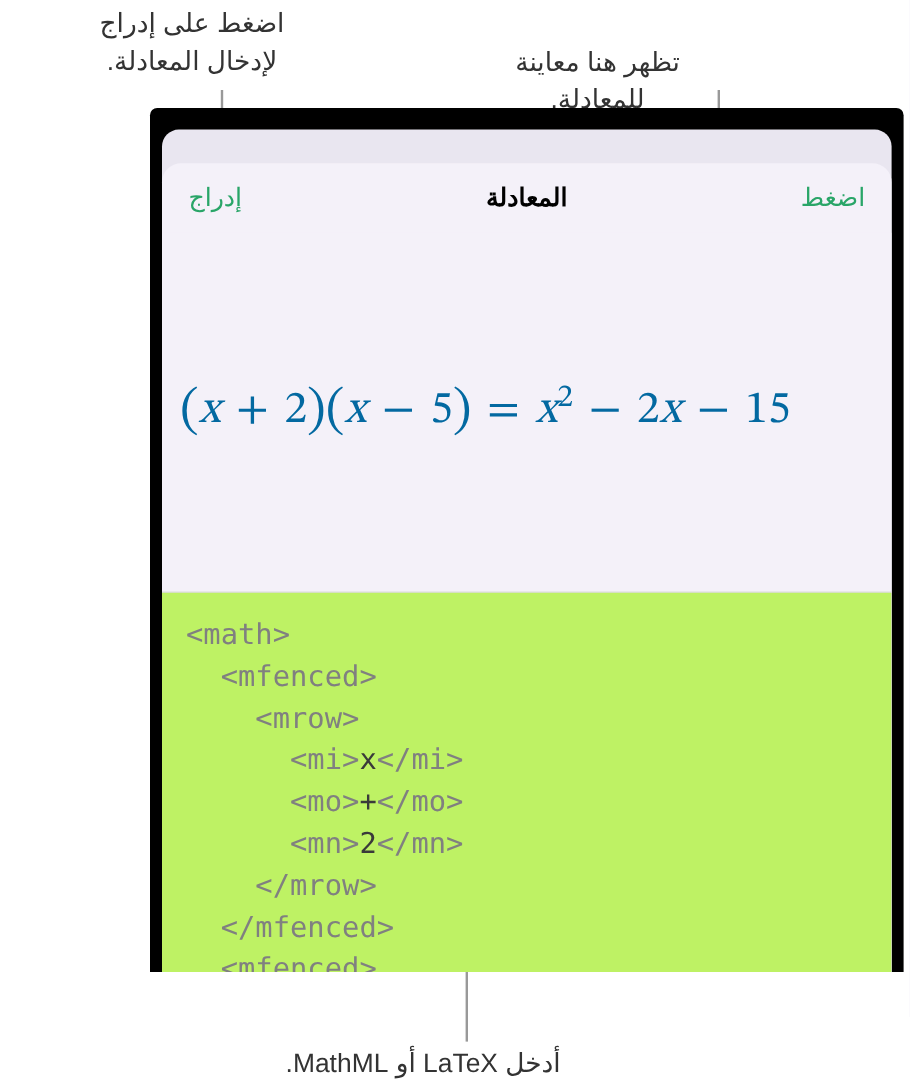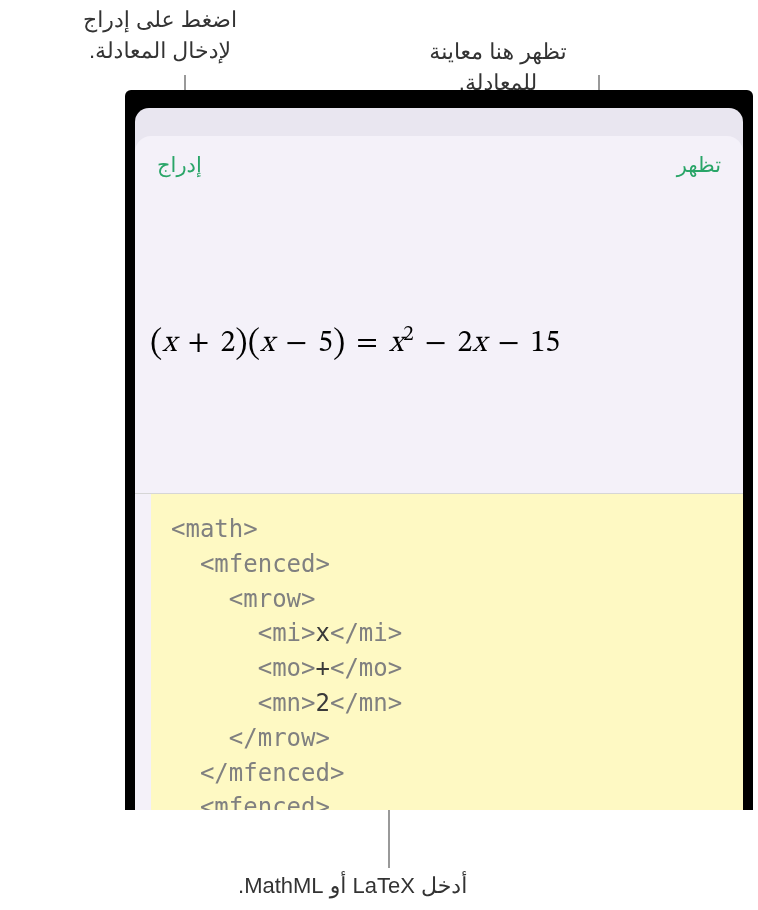--- a/index.html
+++ b/index.html
@@ -145,22 +145,22 @@
       align-items: center;
       justify-content: flex-start;
       padding: 0 15px;
       direction: ltr;
       border-bottom: 1px solid #d6d6d6;
       background: #f4f1f9;
     }
     
     .equation-preview {
       font-family: "STIX Two Math", "Cambria Math", "Times New Roman", serif;
-      font-size: 30px;
-      color: #000000;
+      font-size: 38px;
+      color: #0369a1;
       white-space: nowrap;
       font-style: italic;
     }
     
     .equation-preview .op {
       font-style: normal;
       padding: 0 4px;
     }
     
     .equation-preview .num {
@@ -173,32 +173,31 @@
       font-style: normal;
     }
     
     .paren {
       font-style: normal;
       font-size: 1.15em;
       vertical-align: -0.05em;
     }
     
     .code-area {
-      background: #fef9c3;
+      background: #bef264;
       padding: 18px 20px;
       font-family: "Menlo", "Consolas", monospace;
       font-size: 24px;
       color: #808080;
       line-height: 1.45;
       direction: ltr;
       text-align: left;
       height: calc(100% - 358px);
       white-space: pre;
       overflow: hidden;
-      margin-left: 16px;
     }
     
     .col-gray {
       color: #808080;
     }
     
     .col-dark {
       color: #3a3a3a;
     }
   </style>
@@ -211,21 +210,22 @@
 
 <div class="callout-line line-left"></div>
 <div class="callout-line line-right"></div>
 <div class="callout-line line-bottom"></div>
 
 <div class="device-frame">
   <div class="card-stack">
     <div class="dialog">
 
       <div class="dialog-header">
-        <button class="btn">تظهر</button>
+        <button class="btn">اضغط</button>
+        <div class="dialog-title">المعادلة</div>
         <button class="btn btn-insert">إدراج</button>
       </div>
 
       <div class="preview-area">
         <div class="equation-preview">
           <span class="paren">(</span><span>x</span> <span class="op">+</span> <span class="num">2</span><span class="paren">)</span><span class="paren">(</span><span>x</span> <span class="op">−</span> <span class="num">5</span><span class="paren">)</span> <span class="op">=</span> <span>x</span><span class="sup">2</span> <span class="op">−</span> <span class="num">2</span><span>x</span> <span class="op">−</span> <span class="num">15</span>
         </div>
       </div>
 
       <div class="code-area"><span class="col-gray">&lt;math&gt;</span>

